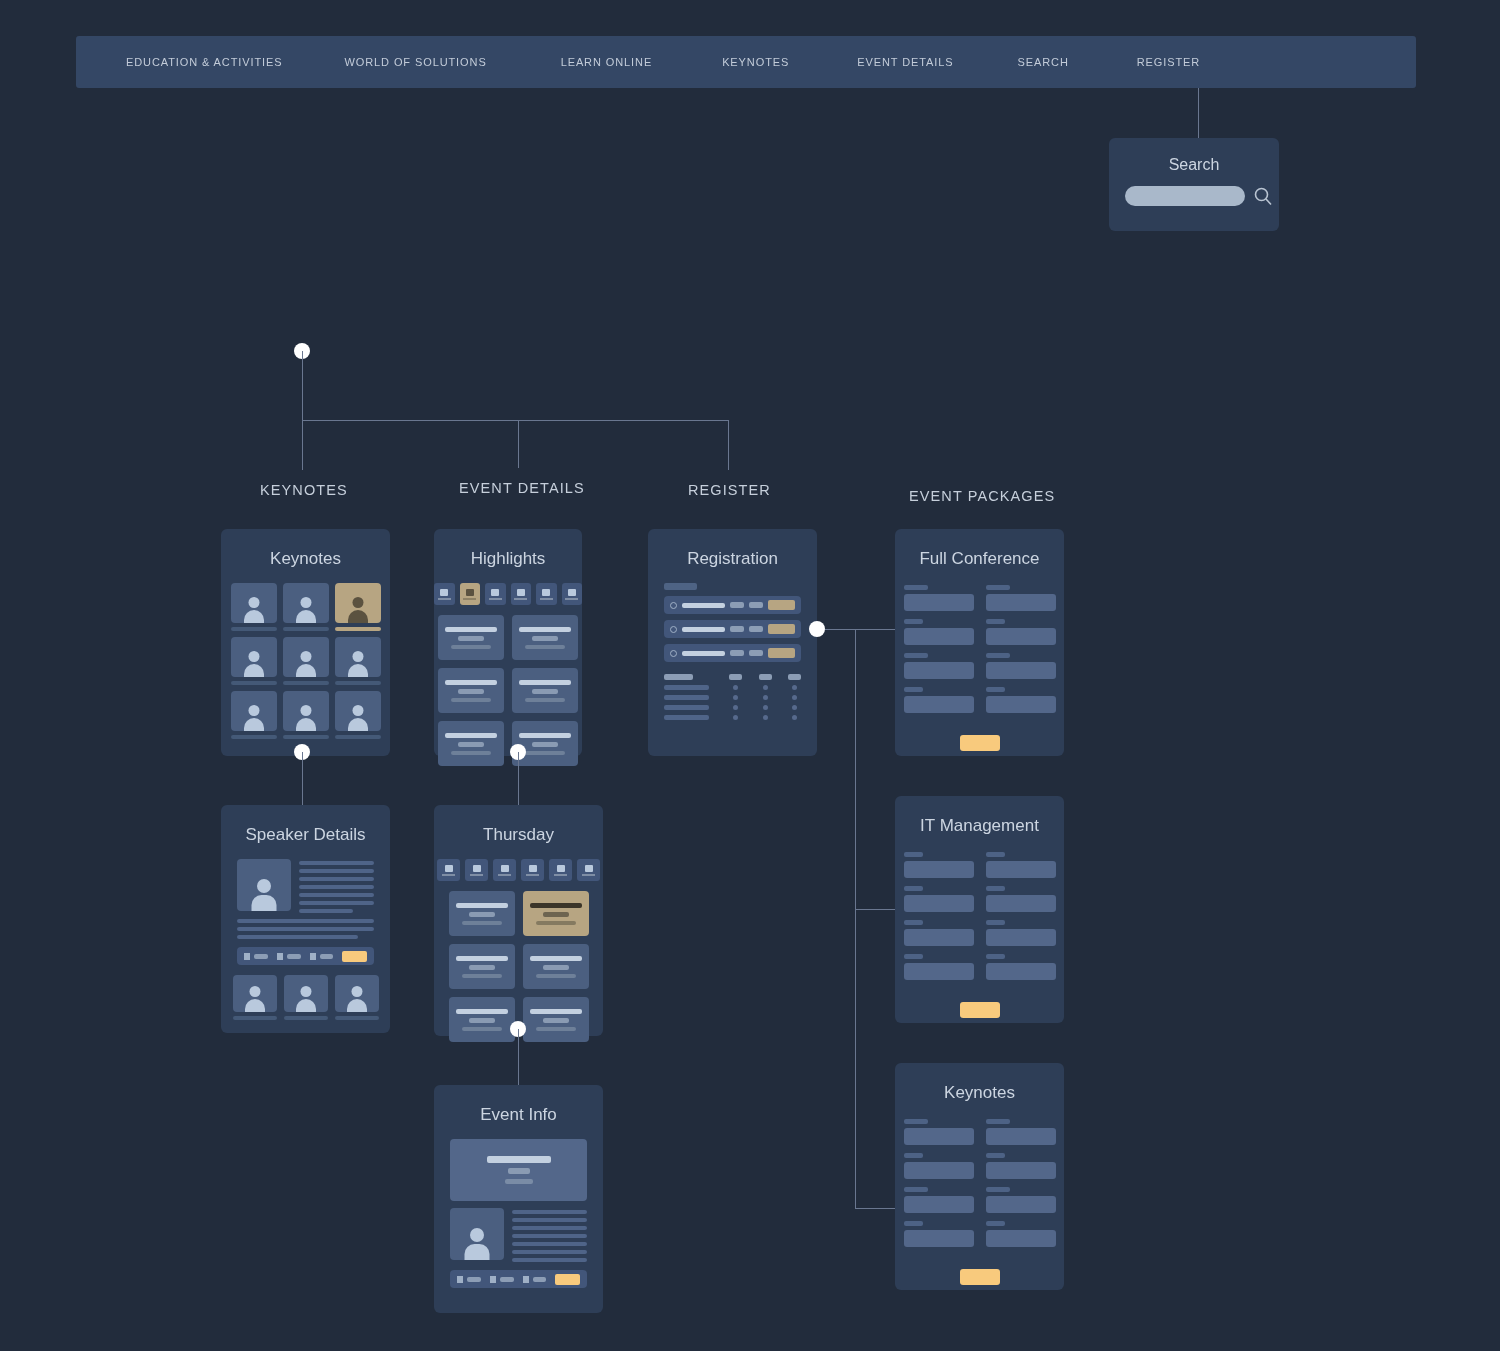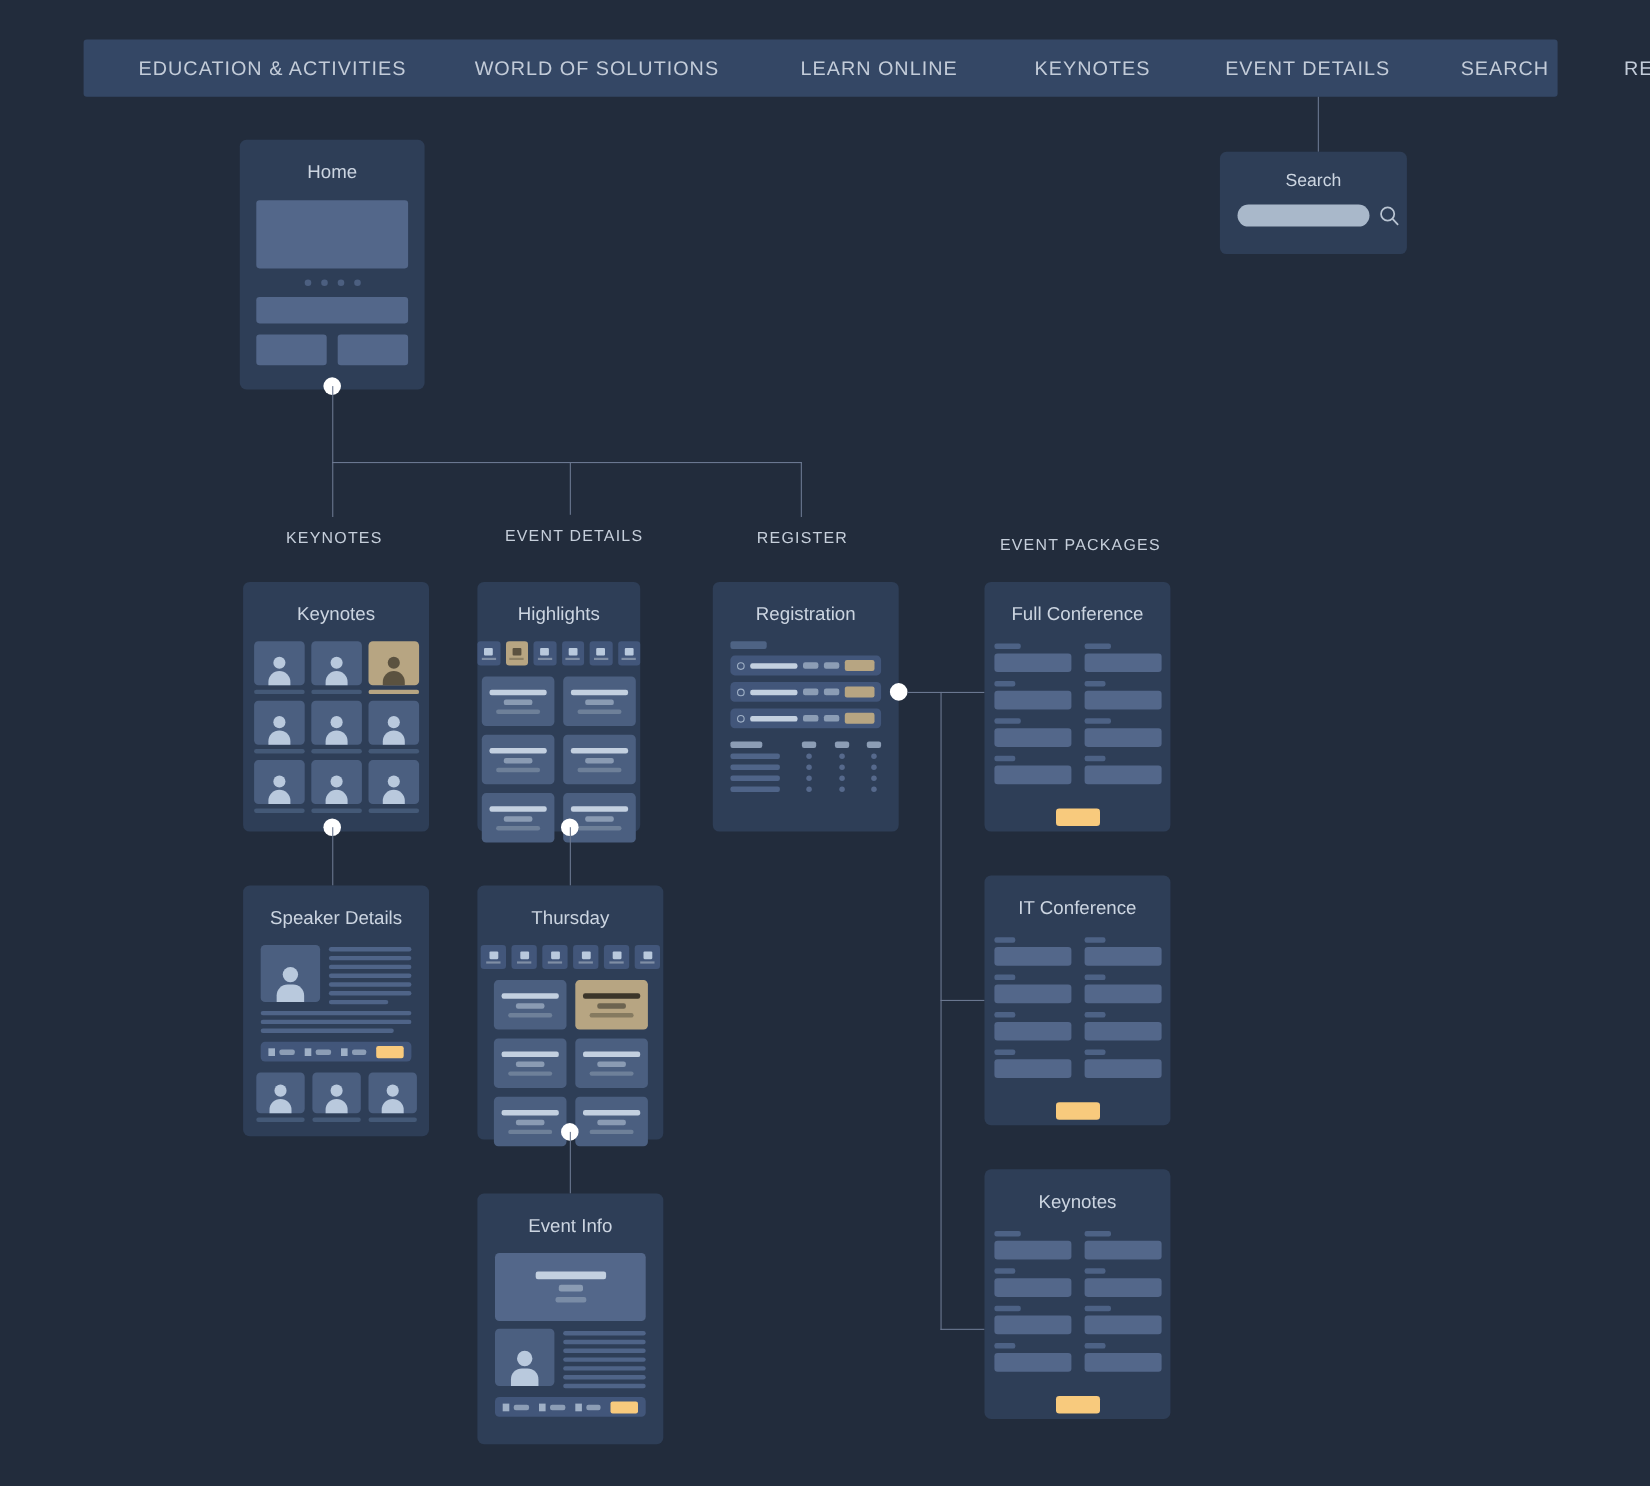--- a/index.html
+++ b/index.html
@@ -13,21 +13,21 @@
   #stage { position: relative; width: 1500px; height: 1351px; }
 
   
   .navbar {
     position: absolute; left: 76px; top: 36px;
     width: 1340px; height: 52px;
     background: #344765; border-radius: 3px;
     display: flex; align-items: center;
   }
   .nav-item {
-    color: #c3ccd9; font-size: 18px; letter-spacing: 0.9px;
+    color: #c3ccd9; font-size: 11px; letter-spacing: 0.9px;
     white-space: nowrap; cursor: pointer;
   }
   .nav-item.i0 { margin-left: 50px; }
   .nav-item.i1 { margin-left: 62px; }
   .nav-item.i2 { margin-left: 74px; }
   .nav-item.i3 { margin-left: 70px; }
   .nav-item.i4 { margin-left: 68px; }
   .nav-item.i5 { margin-left: 64px; }
   .nav-item.i6 { margin-left: 68px; }
 
@@ -231,35 +231,20 @@
     <div class="card-title">Search</div>
     <div class="search-row">
       <div class="search-field" placeholder=""></div>
       <svg class="mag" width="20" height="20" viewBox="0 0 20 20">
         <circle cx="8.5" cy="8.5" r="6" fill="none" stroke="#b9c4d2" stroke-width="1.6"></circle>
         <line x1="13" y1="13" x2="18" y2="18.5" stroke="#b9c4d2" stroke-width="1.6"></line>
       </svg>
     </div>
   </div>
 
-  <div class="card" id="card-home">
-    <div class="card-title">Home</div>
-    <div class="hero"></div>
-    <div class="dots">
-        <i></i>
-        <i></i>
-        <i></i>
-        <i></i>
-      </div>
-    <div class="bar-wide"></div>
-    <div class="two-col">
-        <span></span>
-        <span></span>
-      </div>
-  </div>
 
   <div class="node-dot" style="left:294px; top:343px;"></div>
   <div class="line vline" style="left:302px; top:351px; height:70px;"></div>
   <div class="line hline" style="left:302px; top:420px; width:427px;"></div>
   <div class="line vline" style="left:302px; top:420px; height:50px;"></div>
   <div class="line vline" style="left:518px; top:420px; height:48px;"></div>
   <div class="line vline" style="left:728px; top:420px; height:50px;"></div>
 
   <div class="branch-label" style="left:260px; top:482px;">KEYNOTES</div>
   <div class="branch-label" style="left:459px; top:480px;">EVENT DETAILS</div>
@@ -647,21 +632,21 @@
           <div class="l2"></div>
           <div class="l3"></div>
         </div>
     </div>
   </div>
 
   <div class="node-dot" style="left:510px; top:1021px;"></div>
   <div class="line vline" style="left:518px; top:1029px; height:56px;"></div>
 
   <div class="card" id="card-itm">
-    <div class="card-title std-title">IT Conference</div>
+    <div class="card-title std-title">IT Management</div>
     <div class="pkg-form">
       <div class="ff">
           <div class="flabel w2"></div>
           <div class="finput"></div>
         </div>
       <div class="ff">
           <div class="flabel w2"></div>
           <div class="finput"></div>
         </div>
       <div class="ff">

